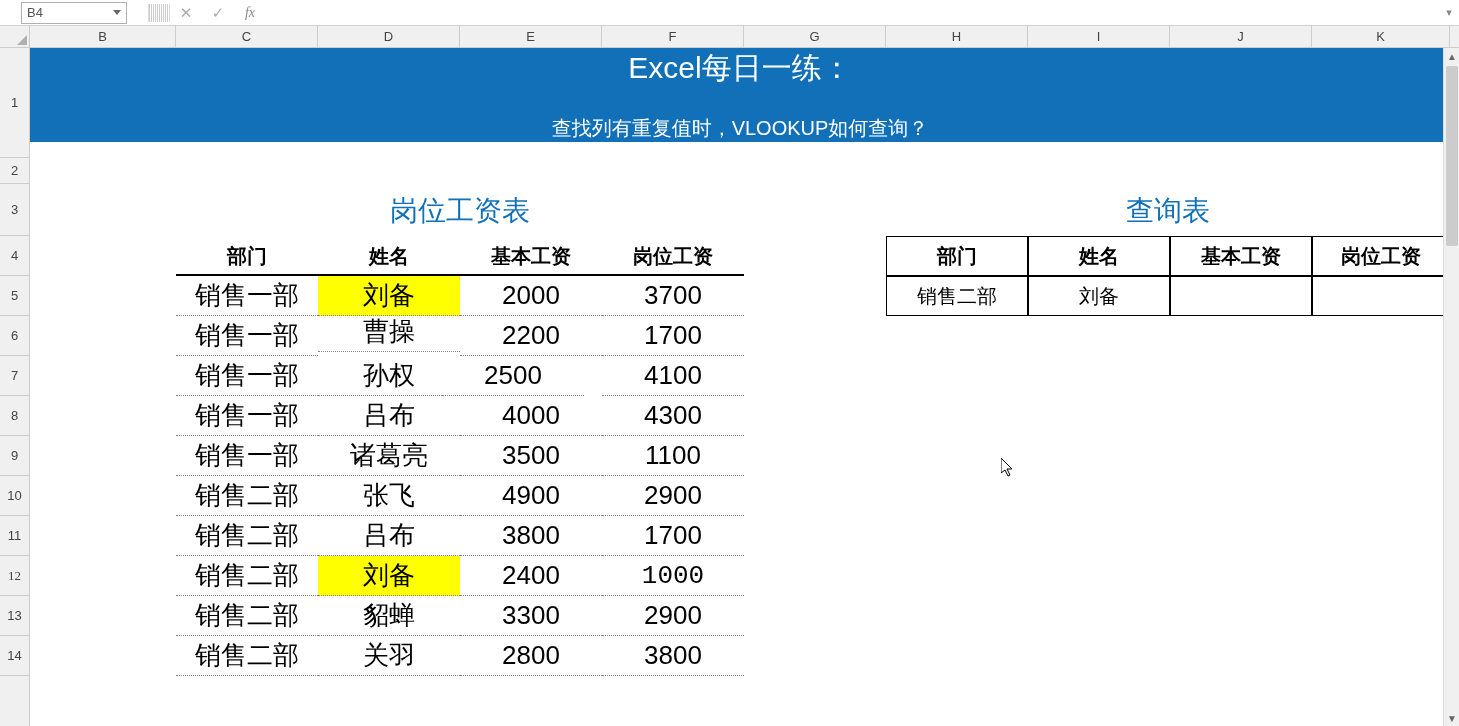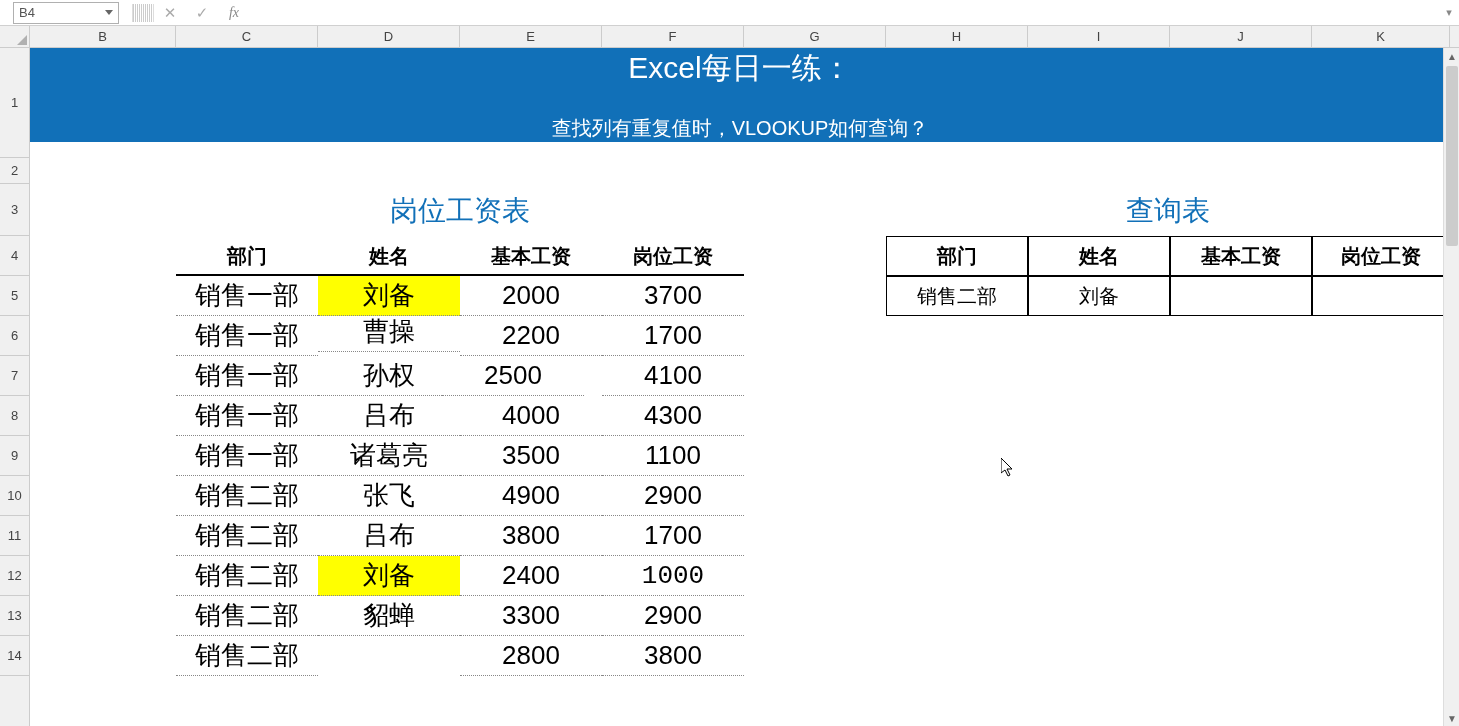--- a/index.html
+++ b/index.html
@@ -17,21 +17,21 @@
   height: 26px;
   border-bottom: 1px solid #d0d0d0;
   display: flex;
   align-items: center;
   background: #ffffff;
 }
 .name-box {
   width: 106px;
   height: 22px;
   border: 1px solid #b0b0b0;
-  margin: 1px 13px;
+  margin: 1px 21px;
   display: flex;
   align-items: center;
   padding: 0 5px;
   font-size: 13px;
   color: #555;
   background: #fff;
   justify-content: space-between;
 }
 .name-box-arrow {
   width: 0; height: 0;
@@ -253,21 +253,21 @@
       <div class="row-h" style="height: 26px;">2</div>
       <div class="row-h" style="height: 52px;">3</div>
       <div class="row-h" style="height: 40px;">4</div>
       <div class="row-h" style="height: 40px;">5</div>
       <div class="row-h" style="height: 40px;">6</div>
       <div class="row-h" style="height: 40px;">7</div>
       <div class="row-h" style="height: 40px;">8</div>
       <div class="row-h" style="height: 40px;">9</div>
       <div class="row-h" style="height: 40px;">10</div>
       <div class="row-h" style="height: 40px;">11</div>
-      <div class="row-h" style="height: 40px;">12</div>
+      <div class="row-h" style="height: 40px; font-family: Liberation Serif, serif;">12</div>
       <div class="row-h" style="height: 40px;">13</div>
       <div class="row-h" style="height: 40px;">14</div>
     </div>
   <div class="cells" id="cells">
 
     <div class="title-banner" id="banner" style="left: 0px; top: 0px; width: 1420px; height: 94px; justify-content: space-between;">
       <div class="line1">Excel每日一练：</div>
       <div class="line2">查找列有重复值时，VLOOKUP如何查询？</div>
     </div>
 
@@ -308,20 +308,21 @@
       <div class="data-row" style="left: 572px; top: 468px; width: 142px; height: 40px;">1700</div>
       <div class="data-row" style="left: 146px; top: 508px; width: 142px; height: 40px;">销售二部</div>
       <div class="data-row hl" style="left: 288px; top: 508px; width: 142px; height: 40px;">刘备</div>
       <div class="data-row" style="left: 430px; top: 508px; width: 142px; height: 40px;">2400</div>
       <div class="data-row" style="left: 572px; top: 508px; width: 142px; height: 40px; font-family: Liberation Mono, monospace;">1000</div>
       <div class="data-row" style="left: 146px; top: 548px; width: 142px; height: 40px;">销售二部</div>
       <div class="data-row" style="left: 288px; top: 548px; width: 142px; height: 40px;">貂蝉</div>
       <div class="data-row" style="left: 430px; top: 548px; width: 142px; height: 40px;">3300</div>
       <div class="data-row" style="left: 572px; top: 548px; width: 142px; height: 40px;">2900</div>
       <div class="data-row" style="left: 146px; top: 588px; width: 142px; height: 40px;">销售二部</div>
+      <div class="data-row" style="left: 288px; top: 588px; width: 142px; height: 40px;">关羽</div>
       <div class="data-row" style="left: 430px; top: 588px; width: 142px; height: 40px;">2800</div>
       <div class="data-row" style="left: 572px; top: 588px; width: 142px; height: 40px;">3800</div>
       <div class="lt-cell lt-hdr" style="left: 856px; top: 188px; width: 142px; height: 40px;">部门</div>
       <div class="lt-cell lt-hdr" style="left: 998px; top: 188px; width: 142px; height: 40px;">姓名</div>
       <div class="lt-cell lt-hdr" style="left: 1140px; top: 188px; width: 142px; height: 40px;">基本工资</div>
       <div class="lt-cell lt-hdr" style="left: 1282px; top: 188px; width: 138px; height: 40px;">岗位工资</div>
       <div class="lt-cell" style="left: 856px; top: 228px; width: 142px; height: 40px;">销售二部</div>
       <div class="lt-cell" style="left: 998px; top: 228px; width: 142px; height: 40px;">刘备</div>
       <div class="lt-cell" style="left: 1140px; top: 228px; width: 142px; height: 40px;"></div>
       <div class="lt-cell" style="left: 1282px; top: 228px; width: 138px; height: 40px;"></div>

